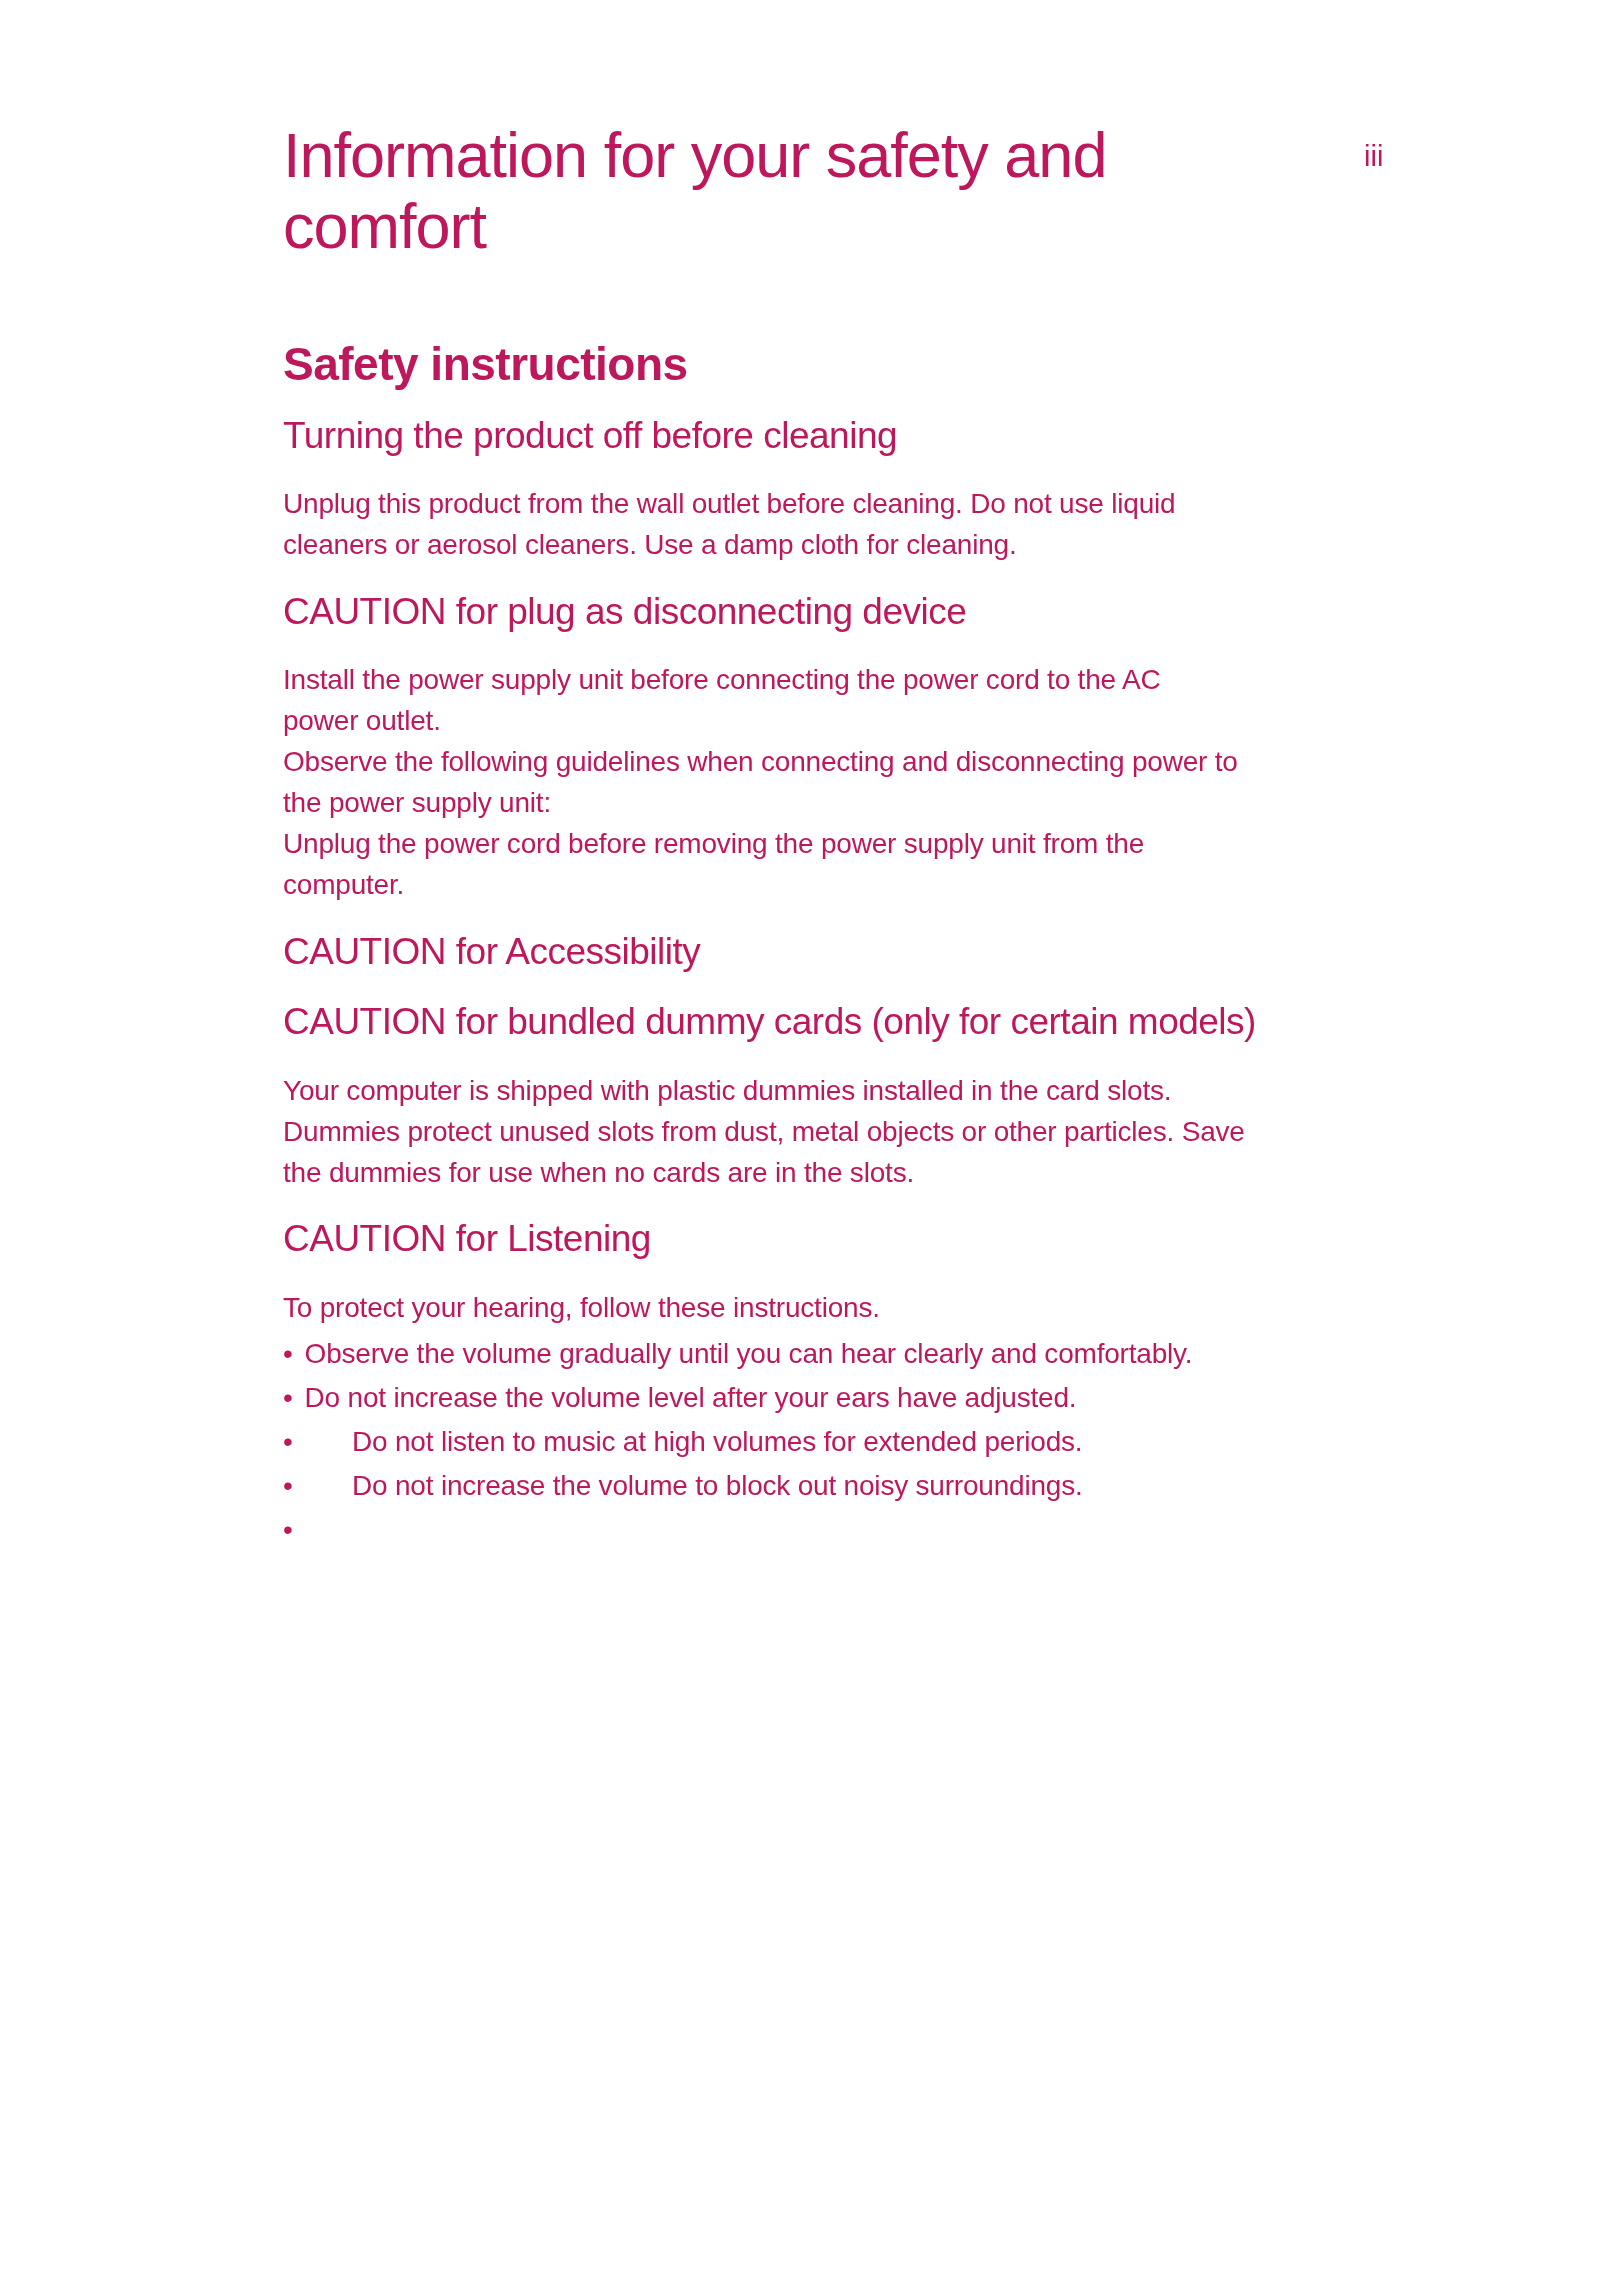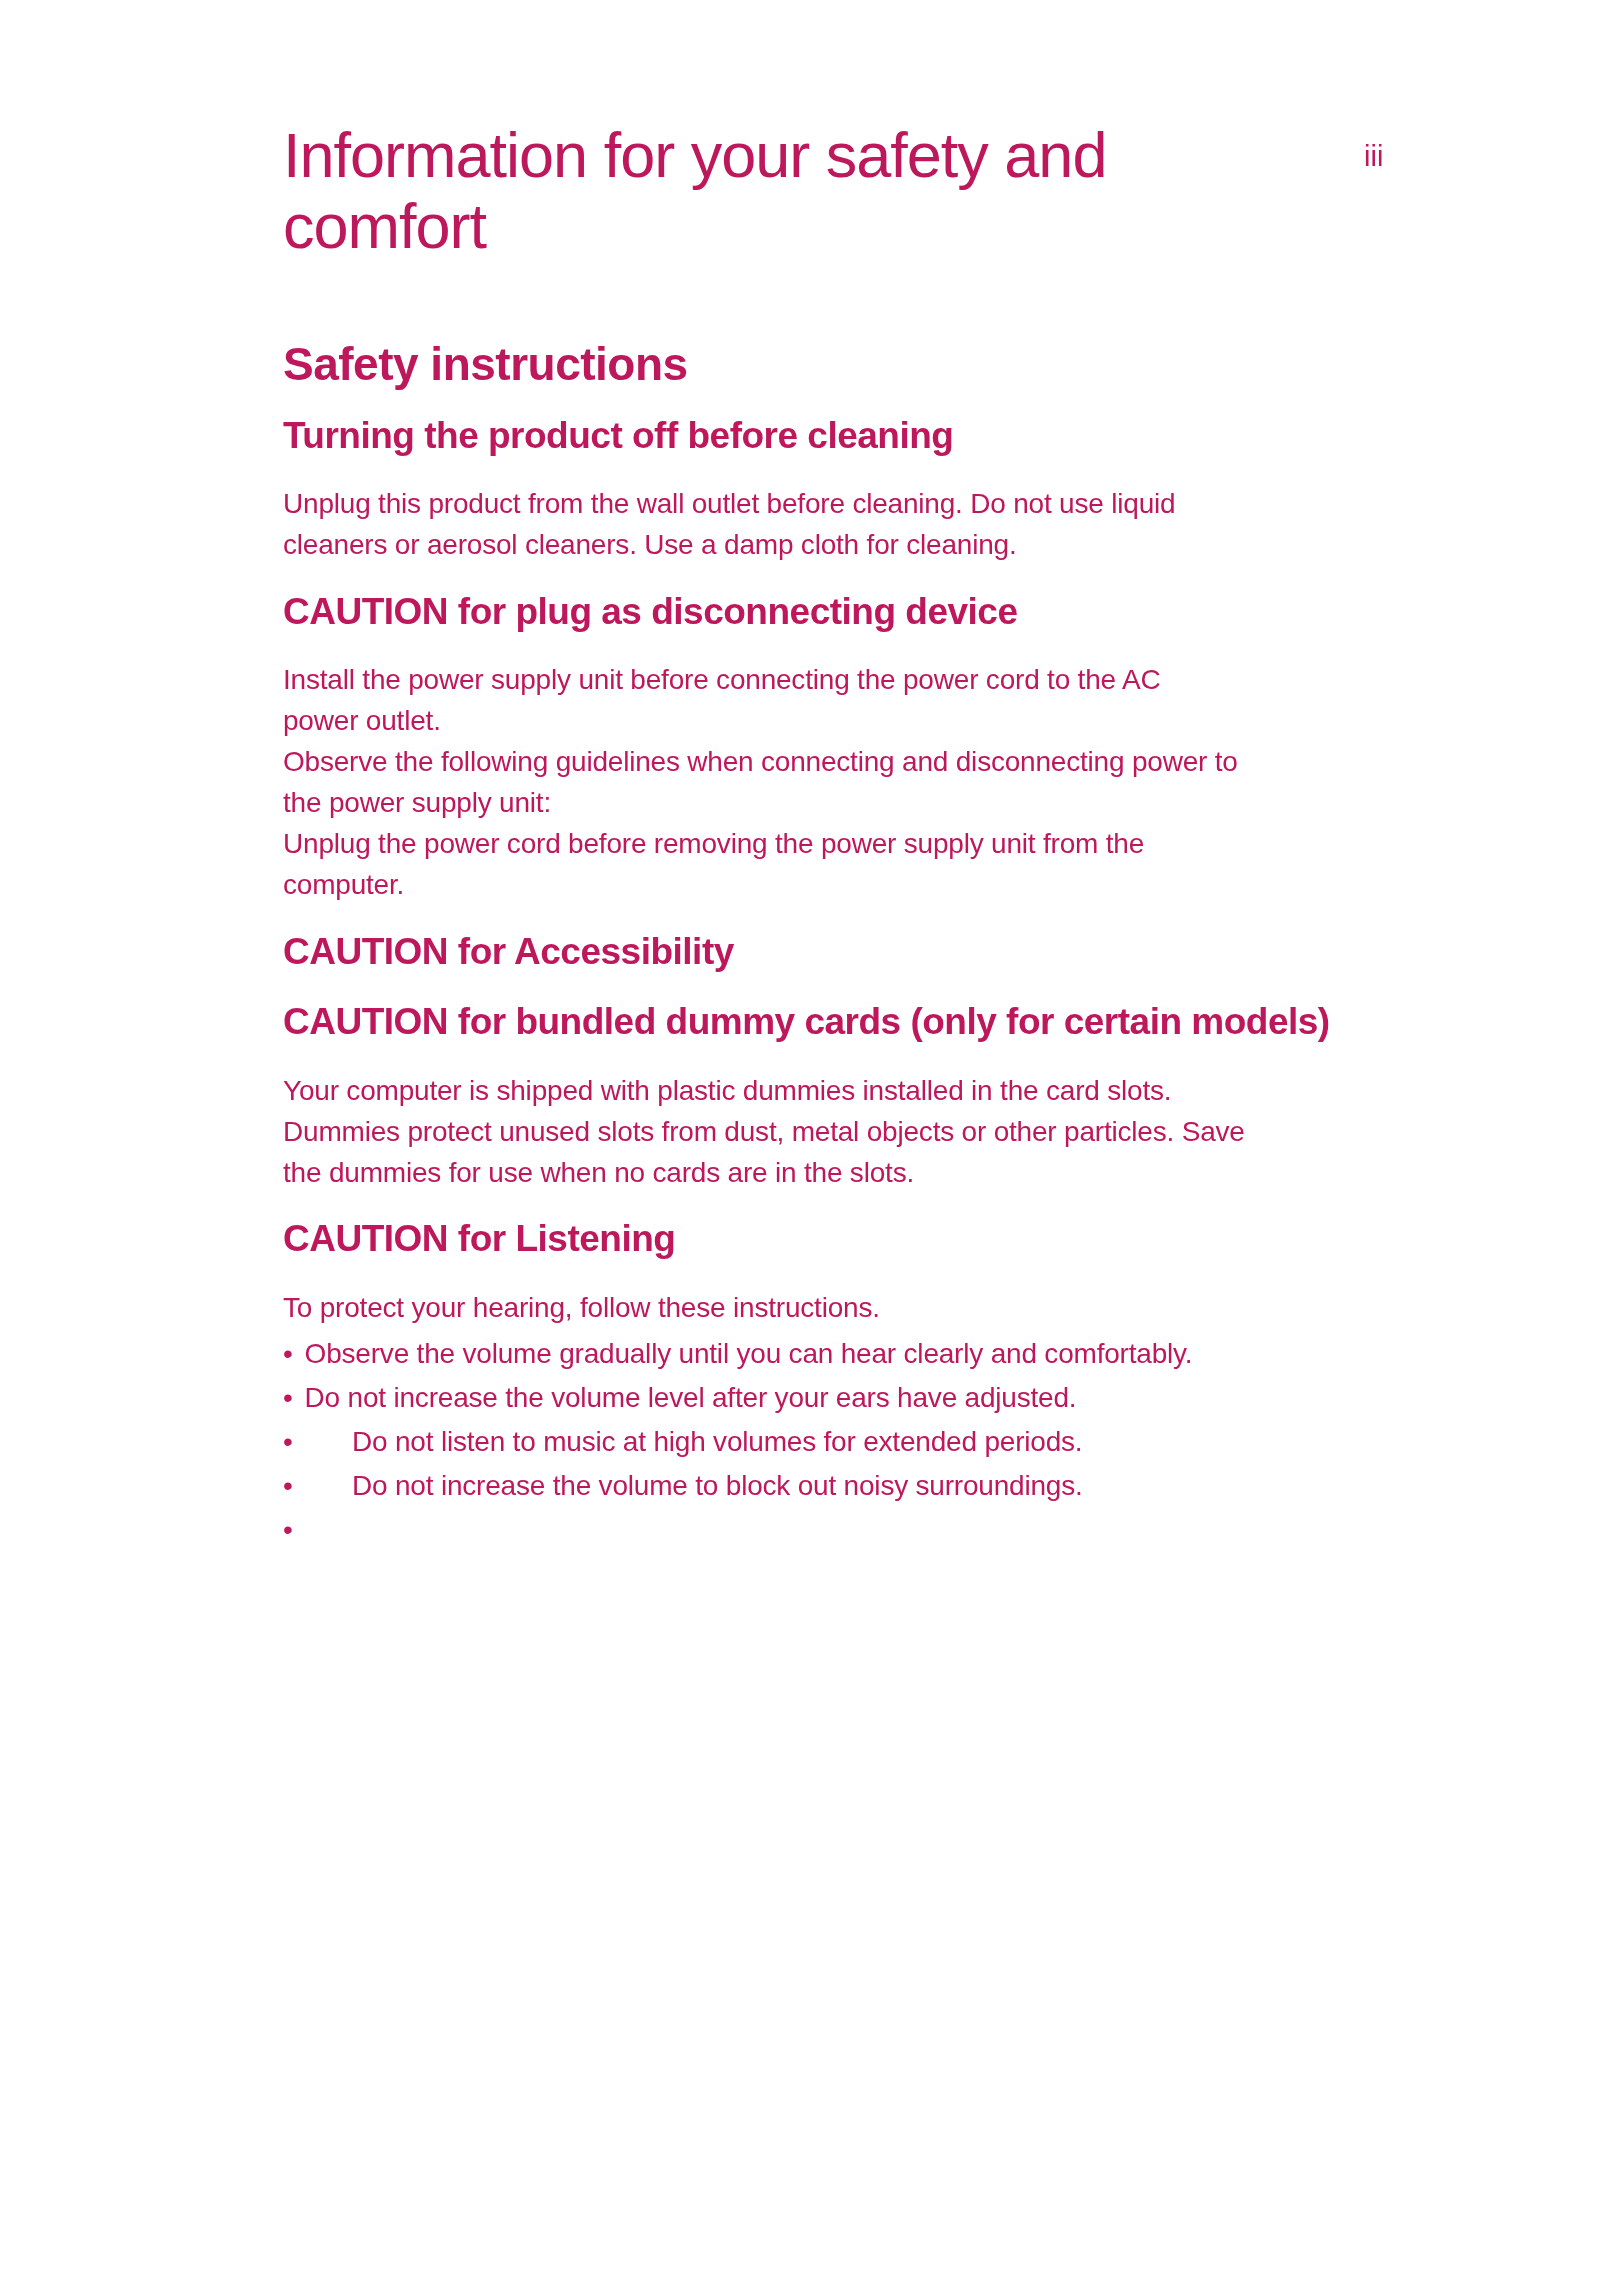--- a/index.html
+++ b/index.html
@@ -32,21 +32,21 @@
   }
   h2.main-heading{
     margin:78px 0 0 0;
     font-size:46px;line-height:49px;
     font-weight:700;
     letter-spacing:-0.5px;
   }
   h3.sub-heading{
     margin:23.5px 0 25.5px 0;
     font-size:37px;line-height:45px;
-    font-weight:700;
+    font-weight:400;
     letter-spacing:-0.5px;
   }
   p.body{
     margin:0;
     font-size:28px;line-height:41px;
     letter-spacing:-0.2px;
     white-space:pre-line;
   }
   p.intro{margin-top:27.4px;}
   ul.bullets{

